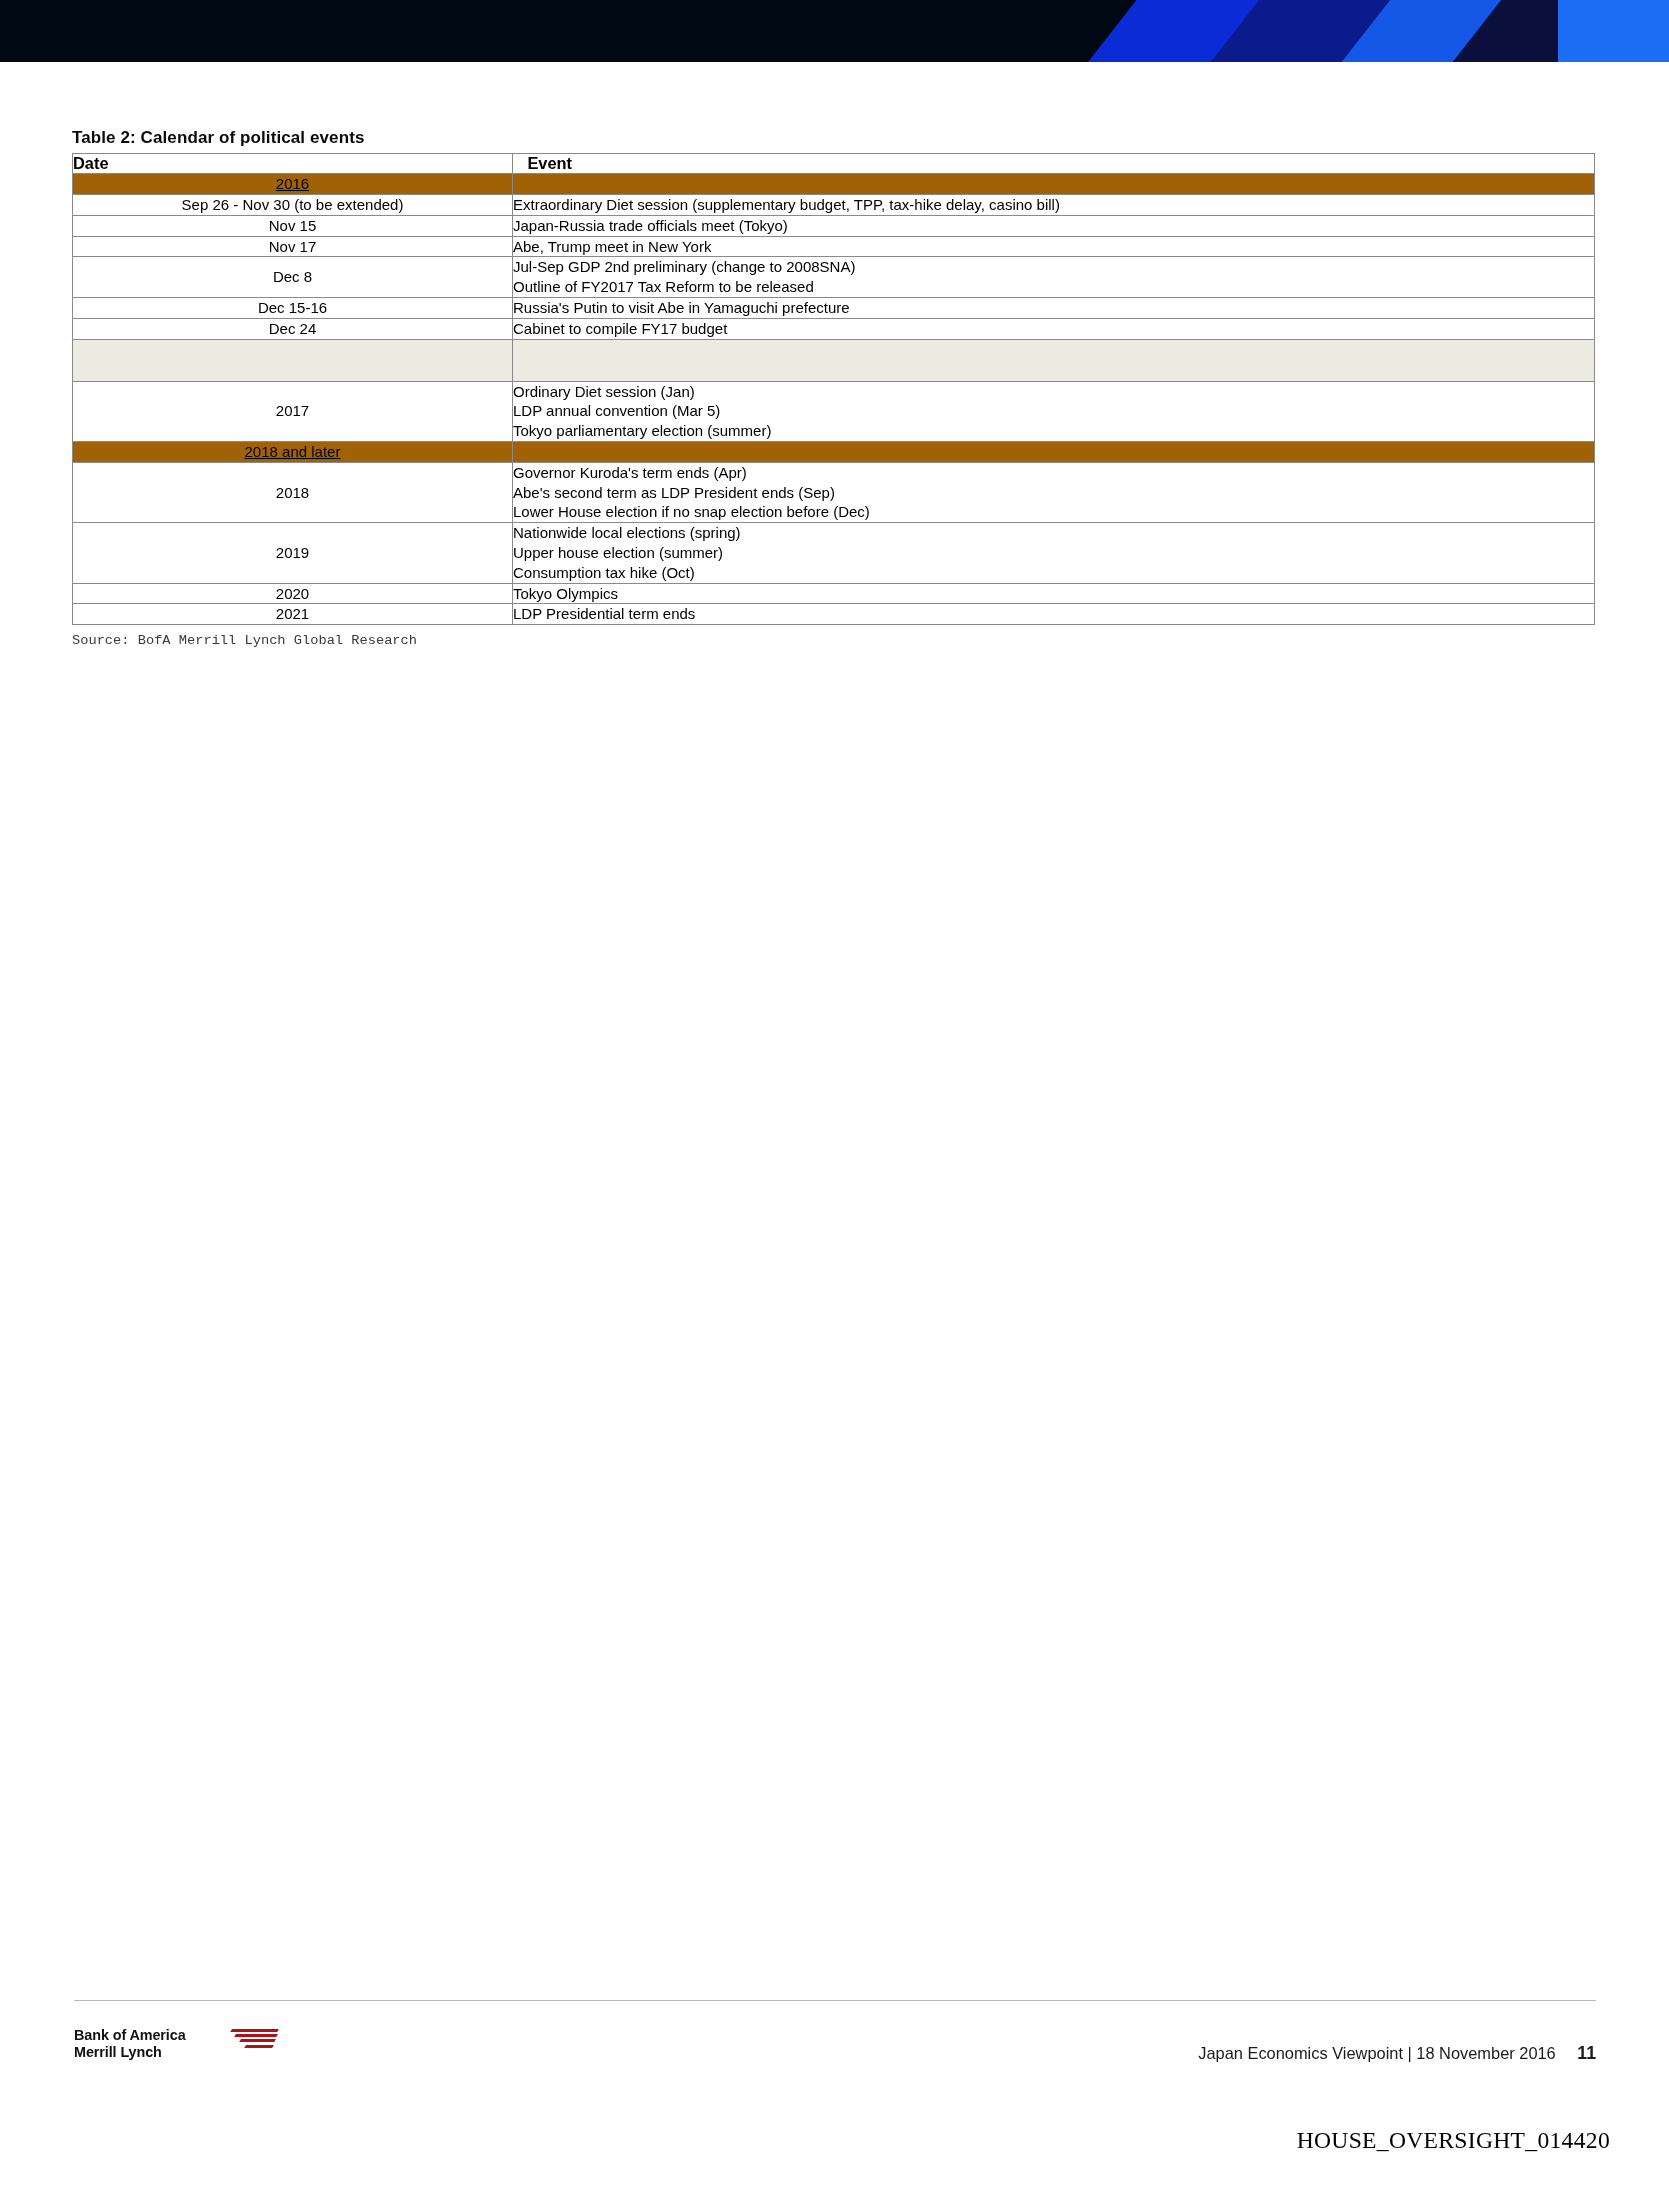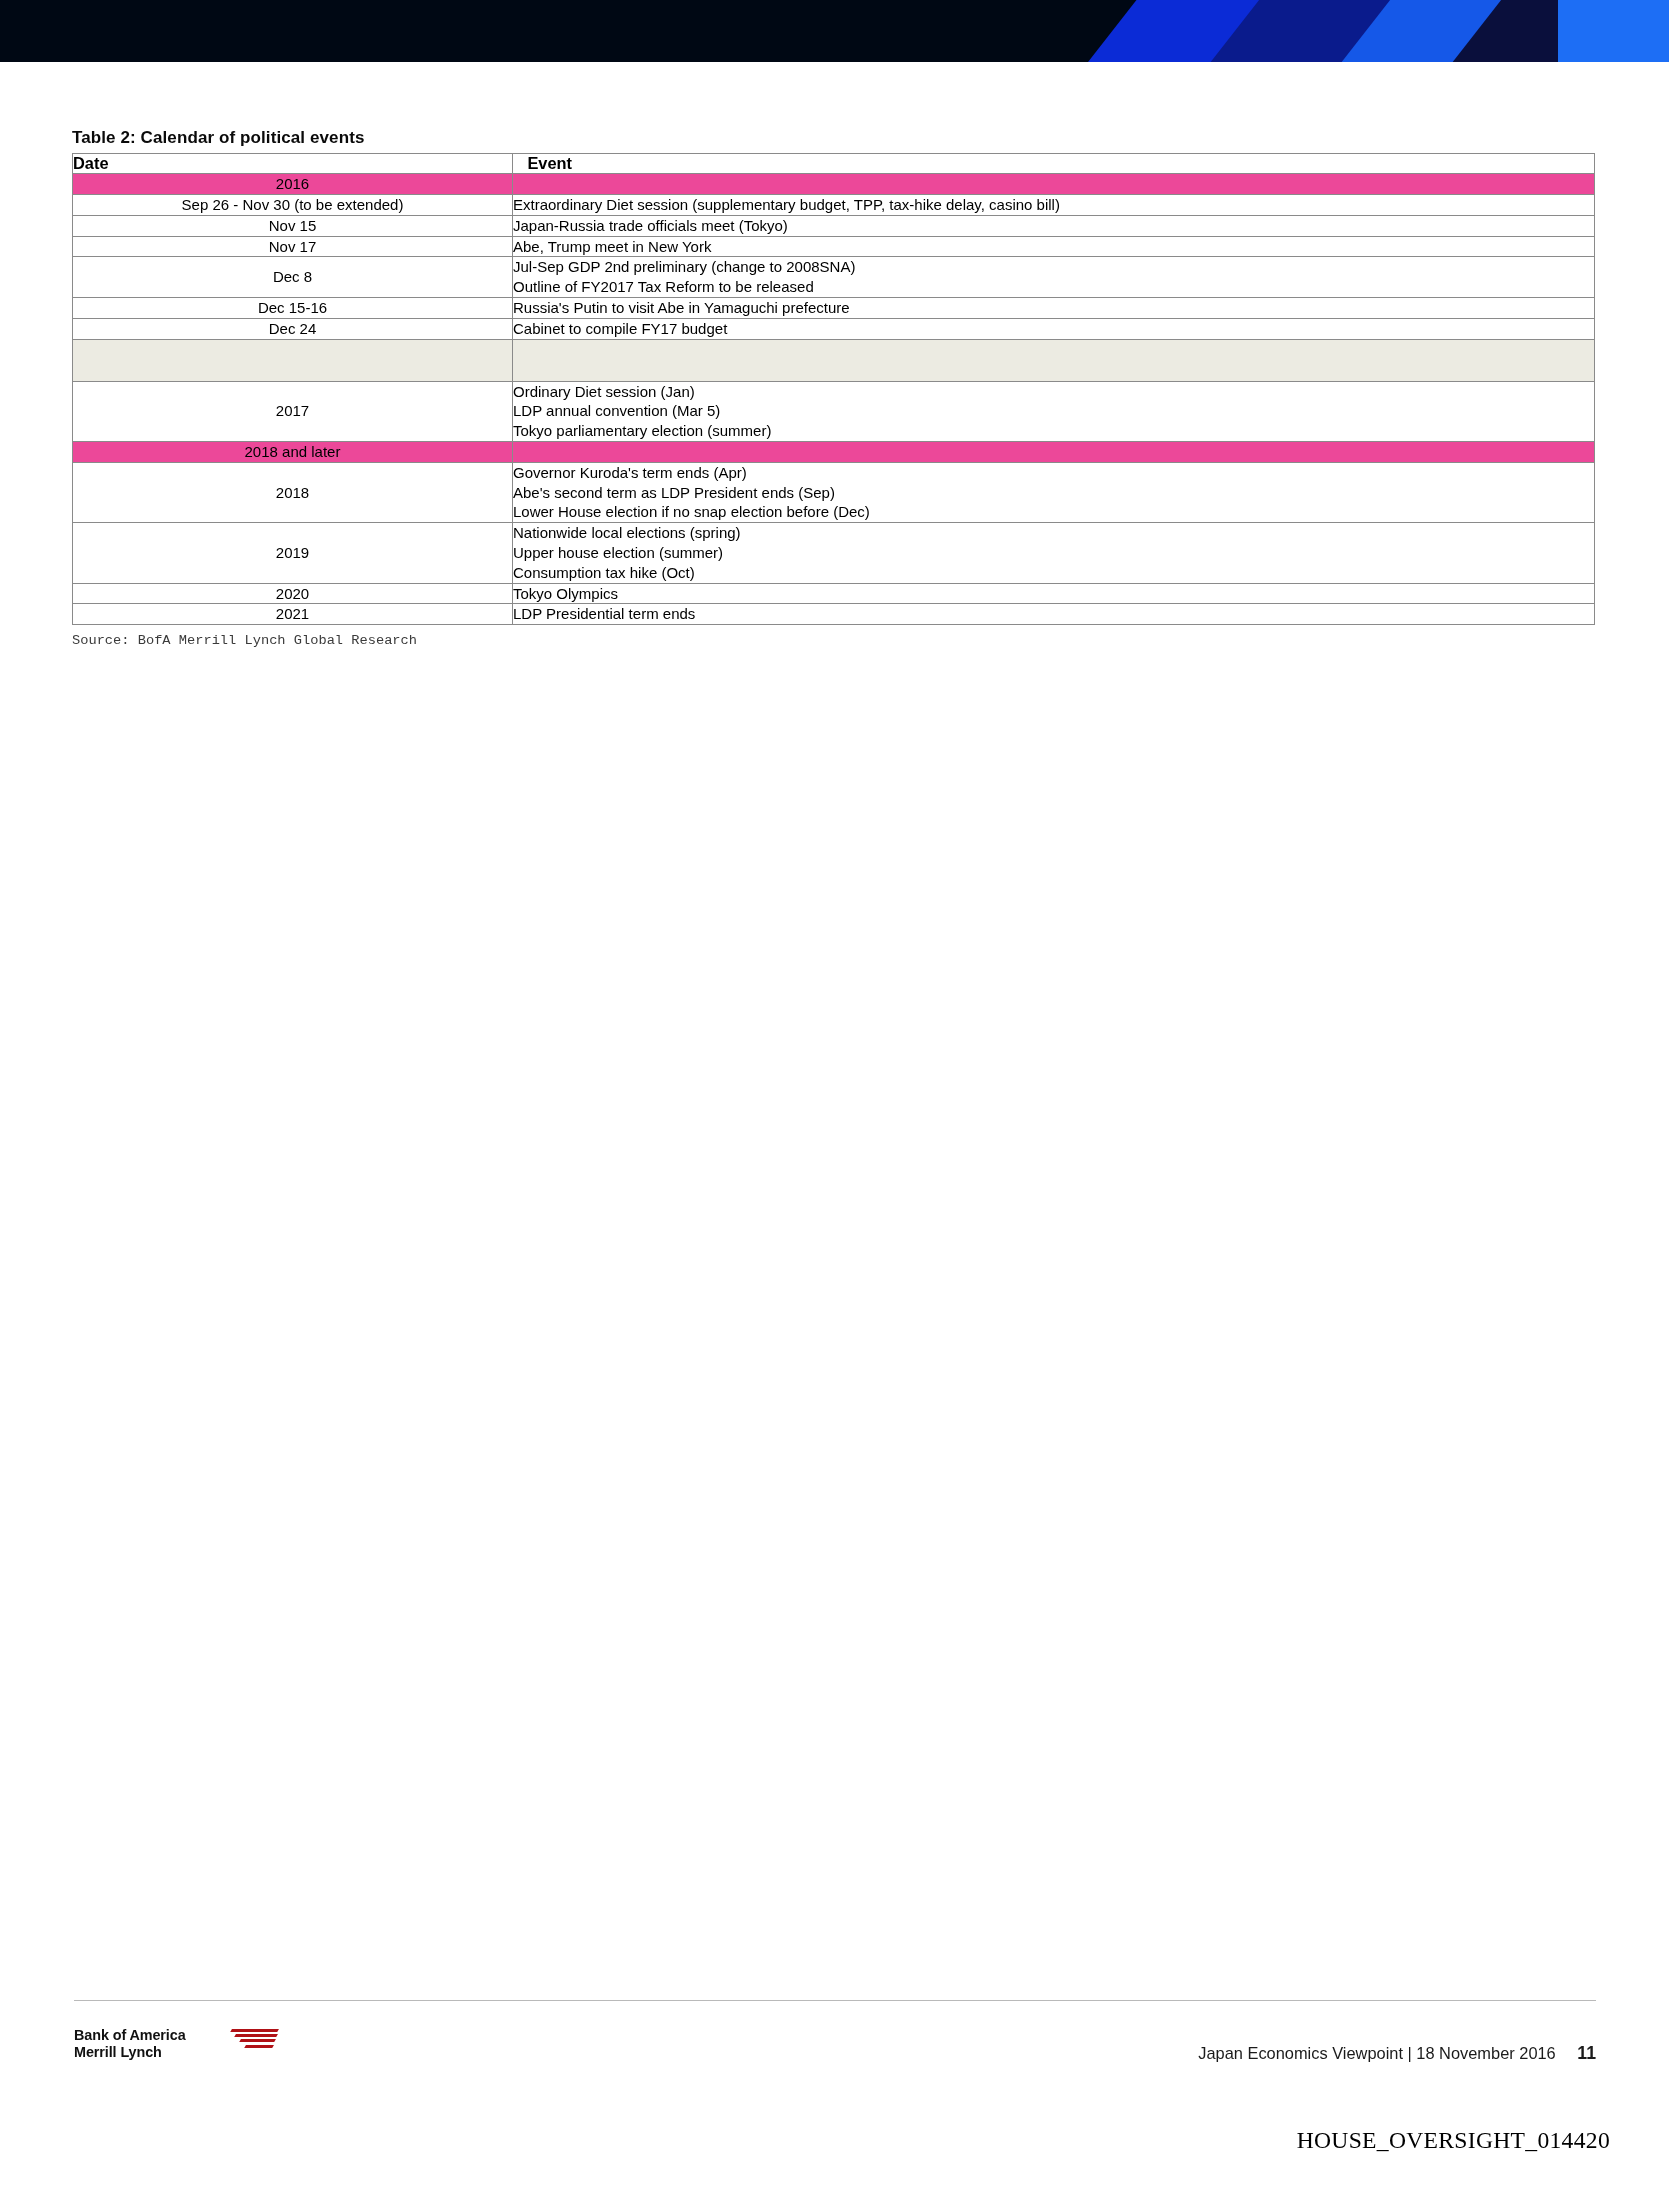--- a/index.html
+++ b/index.html
@@ -112,21 +112,22 @@
     text-align: center;
     padding: 3.3px 2.6px;
     line-height: 1.32;
   }
   td.event {
     text-align: left;
     padding: 3.3px 6.5px 3.3px 14.4px;
     line-height: 1.32;
   }
   tr.section td {
-    background: #ec4899;
+    background: #a16207;
+    text-decoration: underline;
   }
   tr.section td.date {
     text-align: center;
   }
   tr.spacer td {
     background: #ecebe2;
     height: 41px;
   }
   .multiline div { white-space: nowrap; }
 

